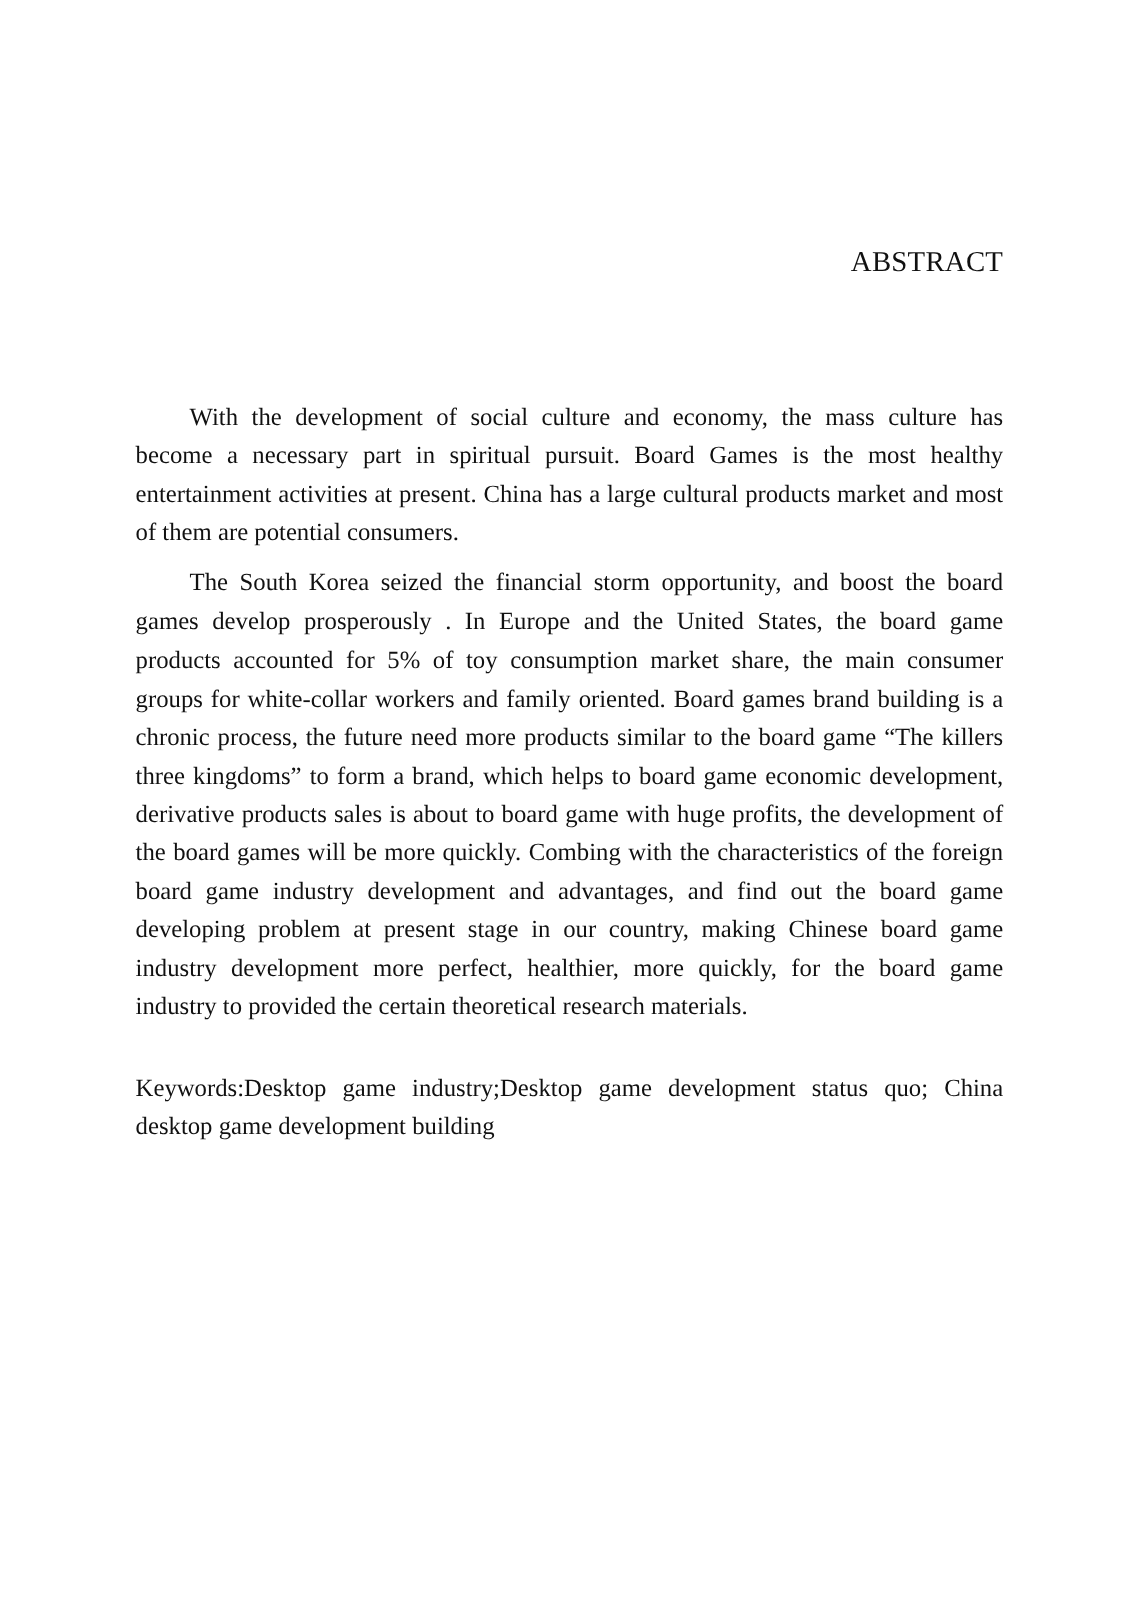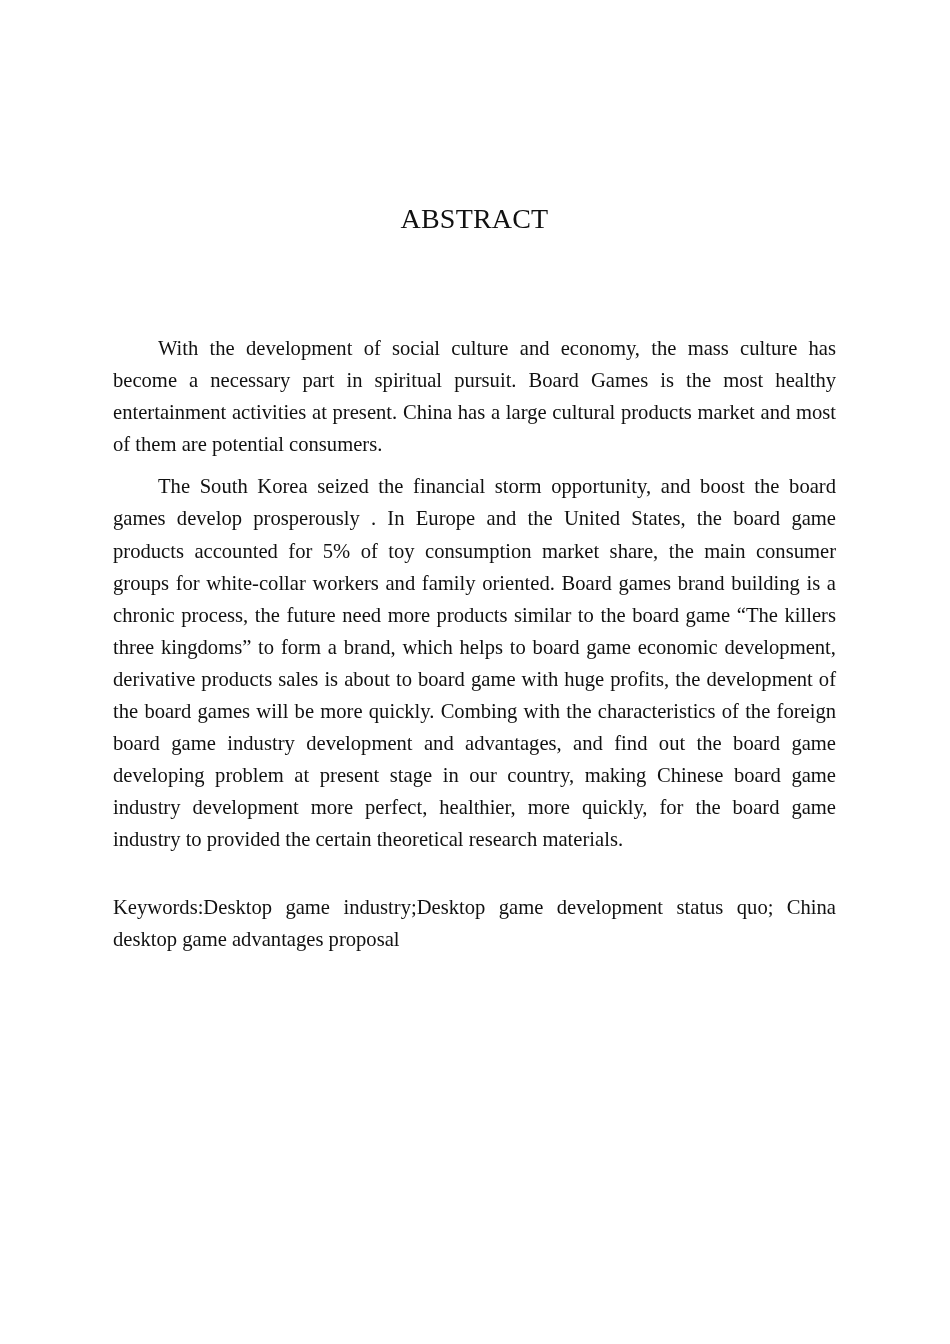--- a/index.html
+++ b/index.html
@@ -19,22 +19,22 @@
     position: absolute;
     left: 113px;
     top: 0;
     width: 723px;
   }
   .title {
     position: absolute;
     left: 0;
     top: 204px;
     width: 723px;
-    text-align: center;
-    font-size: 28px;
+    text-align: right;
+    font-size: 24px;
     line-height: 30px;
     letter-spacing: 0.2px;
   }
   .body-text {
     position: absolute;
     left: 0;
     top: 284px;
     width: 723px;
     margin-top: 48px;
   }
@@ -62,14 +62,14 @@
 <body>
 
 <div class="page">
   <div class="title">ABSTRACT</div>
 
   <div class="body-text">
     <p class="para">With the development of social culture and economy, the mass culture has become a necessary part in spiritual pursuit. Board Games is the most healthy entertainment activities at present. China has a large cultural products market and most of them are potential consumers.</p>
     <p class="para">The South Korea seized the financial storm opportunity, and boost the board games develop prosperously . In Europe and the United States, the board game products accounted for 5% of toy consumption market share, the main consumer groups for white-collar workers and family oriented. Board games brand building is a chronic process, the future need more products similar to the board game “The killers three kingdoms” to form a brand, which helps to board game economic development, derivative products sales is about to board game with huge profits, the development of the board games will be more quickly. Combing with the characteristics of the foreign board game industry development and advantages, and find out the board game developing problem at present stage in our country, making Chinese board game industry development more perfect, healthier, more quickly, for the board game industry to provided the certain theoretical research materials.</p>
   </div>
 
-  <div class="keywords">Keywords:Desktop game industry;Desktop game development status quo; China desktop game advantages proposal</div>
+  <div class="keywords">Keywords:Desktop game industry;Desktop game development status quo; China desktop game development building</div>
 </div>
 
 </body></html>

